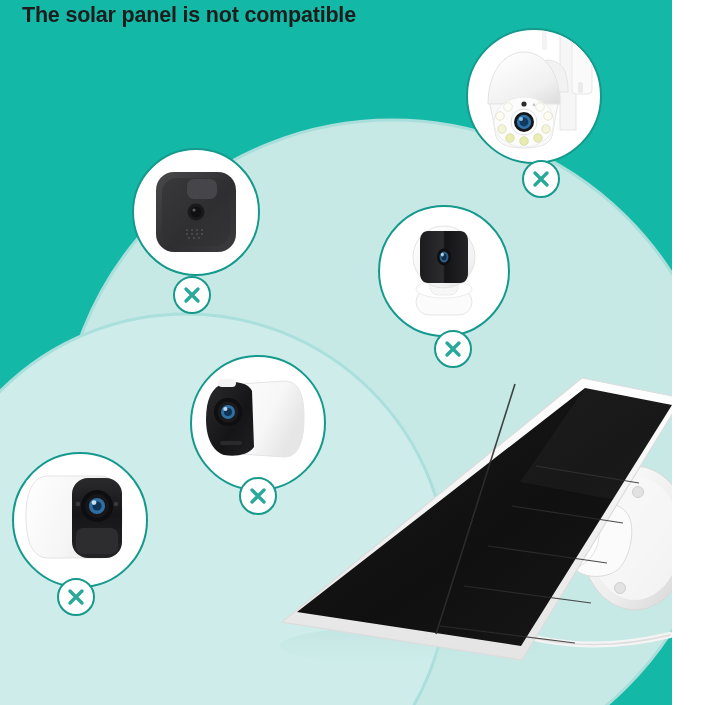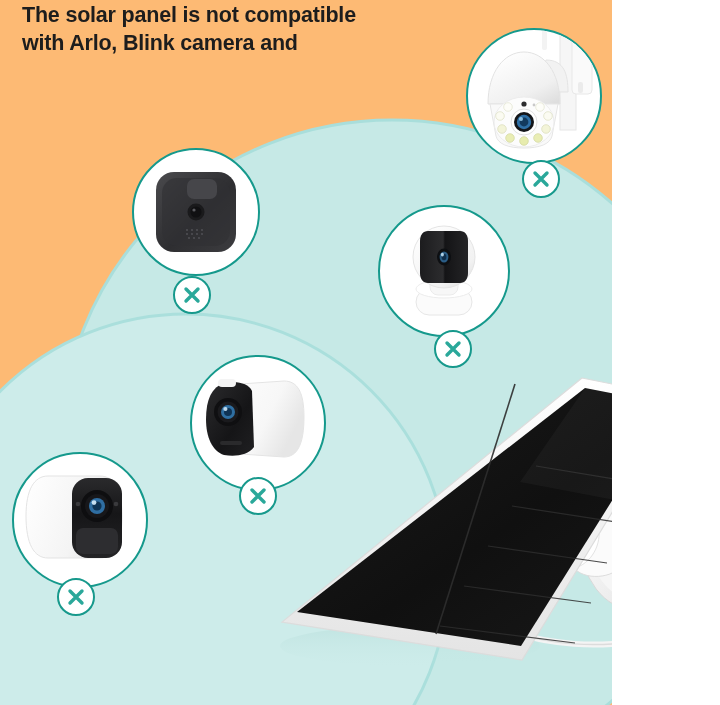--- a/index.html
+++ b/index.html
@@ -2,21 +2,21 @@
 <html><head>
 <meta charset="utf-8">
 <style>
   html,body{margin:0;padding:0;}
   body{
     width:720px;height:705px;
     background:#ffffff;
     font-family:"Liberation Sans", sans-serif;
     overflow:hidden;
   }
-  .canvas{position:relative;width:612px;height:705px;overflow:hidden;background:#fdba74;}
+  .canvas{position:relative;width:672px;height:705px;overflow:hidden;background:#14b8a6;}
 
   
   .bg-layer{position:absolute;inset:0;}
 
   
   .heading{
     position:absolute;left:22px;top:2px;width:430px;
     font-size:21.5px;font-weight:bold;line-height:1.28;
     color:#1d1d1d;letter-spacing:-0.2px;z-index:40;
   }
@@ -53,21 +53,20 @@
       </defs>
       <g clip-path="url(#clipAll)">
         <circle cx="392" cy="452" r="332" fill="#c6e9e6" stroke="#a9dedb" stroke-width="3"></circle>
         <circle cx="186" cy="576" r="262" fill="#cdecea" stroke="#aadfdc" stroke-width="3"></circle>
       </g>
     </svg>
   </div>
 
   <div class="heading">
     <div>The solar panel is not compatible</div>
-    <div>with Arlo, Blink camera and</div>
   </div>
 
   <div class="panel-wrap" style="left:270px;top:360px;width:450px;height:345px;">
     <svg width="450" height="345" viewBox="0 0 450 345">
       <defs>
         <linearGradient id="cellGrad" x1="0" y1="0" x2="1" y2="1">
           <stop offset="0%" stop-color="#1b1b1b"></stop>
           <stop offset="55%" stop-color="#101010"></stop>
           <stop offset="100%" stop-color="#191919"></stop>
         </linearGradient>

